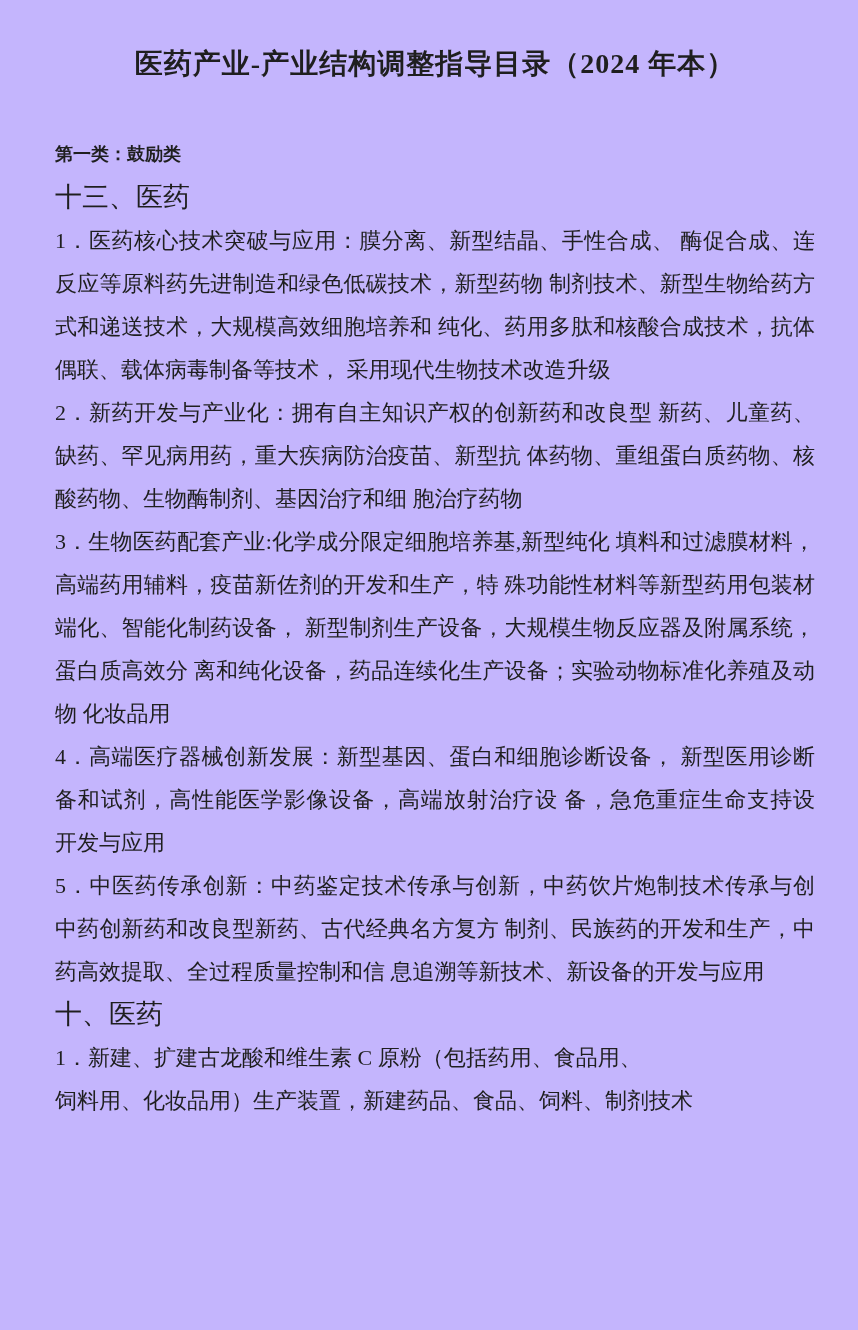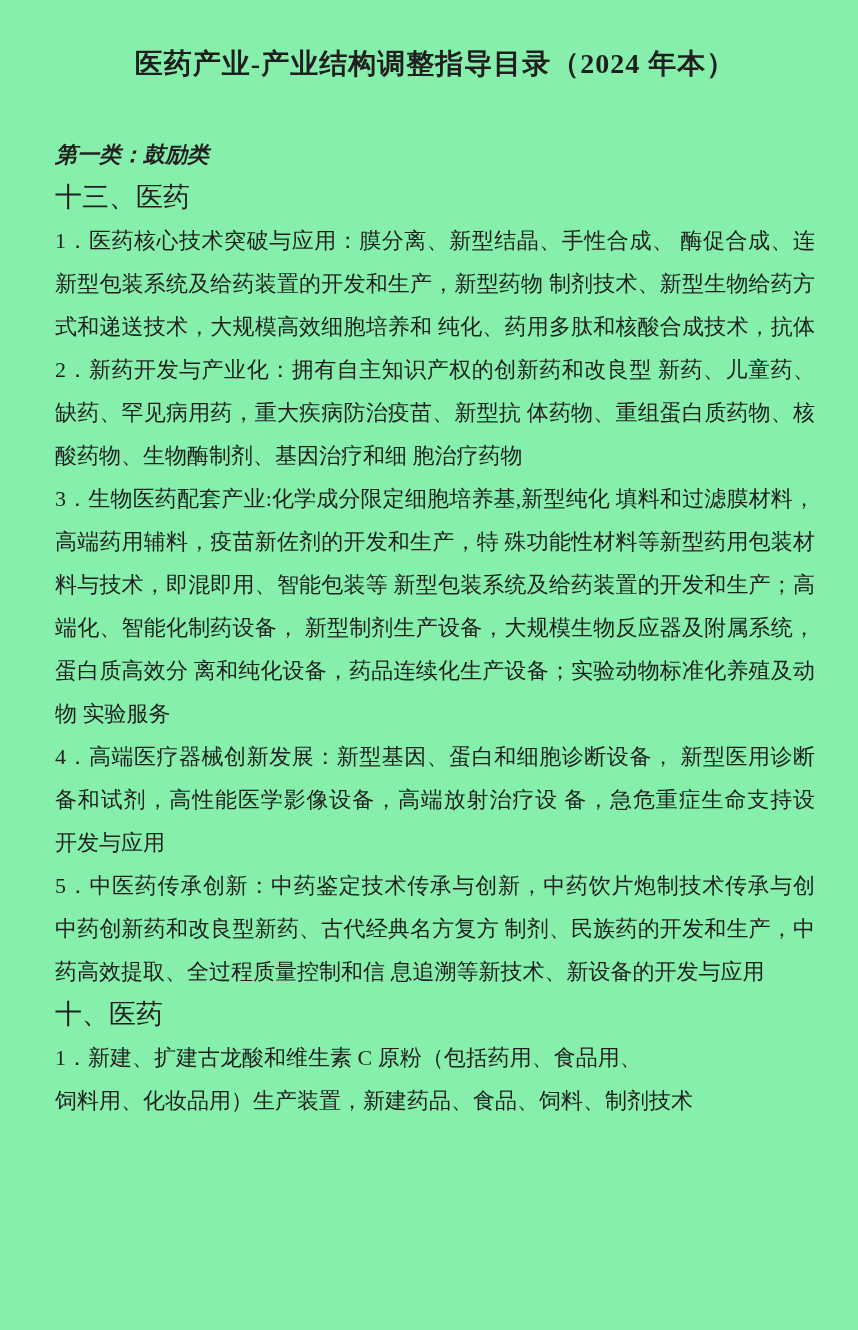--- a/index.html
+++ b/index.html
@@ -12,44 +12,43 @@
     height: 1330px;
     overflow: hidden;
     font-family: "Liberation Serif", "DejaVu Serif", serif;
     color: #1f1f1f;
   }
   .page {
     box-sizing: border-box;
     width: 858px;
     height: 1330px;
     padding: 30px 43px 0 55px;
-    background: #86efac;
+    background: #c4b5fd;
   }
   .doc-title {
     margin: 14px 0 0 0;
     font-size: 28px;
     font-weight: 700;
     line-height: 40px;
     text-align: center;
     letter-spacing: 1px;
     white-space: nowrap;
   }
   .content {
     margin-top: 49px;
   }
   .line {
     font-size: 21px;
     line-height: 43px;
     height: 43px;
     overflow: hidden;
   }
   .heading {
-    font-size: 22px;
+    font-size: 18px;
     font-weight: 700;
-    font-style: italic;
   }
   .subheading {
     font-size: 27px;
     font-weight: 400;
   }
   .body-line {
     font-size: 22px;
   }
   .full {
     text-align: justify;
@@ -68,33 +67,33 @@
 
   <h1 class="doc-title">医药产业-产业结构调整指导目录（2024 年本）</h1>
 
   <div class="content">
 
     <div class="line heading">第一类：鼓励类</div>
 
     <div class="line subheading">十三、医药</div>
 
     <div class="line body-line full">1．医药核心技术突破与应用：膜分离、新型结晶、手性合成、 酶促合成、连续</div>
-    <div class="line body-line full">新型包装系统及给药装置的开发和生产，新型药物 制剂技术、新型生物给药方</div>
+    <div class="line body-line full">反应等原料药先进制造和绿色低碳技术，新型药物 制剂技术、新型生物给药方</div>
     <div class="line body-line full">式和递送技术，大规模高效细胞培养和 纯化、药用多肽和核酸合成技术，抗体</div>
+    <div class="line body-line end">偶联、载体病毒制备等技术， 采用现代生物技术改造升级</div>
 
     <div class="line body-line full">2．新药开发与产业化：拥有自主知识产权的创新药和改良型 新药、儿童药、短</div>
     <div class="line body-line full">缺药、罕见病用药，重大疾病防治疫苗、新型抗 体药物、重组蛋白质药物、核</div>
     <div class="line body-line end">酸药物、生物酶制剂、基因治疗和细 胞治疗药物</div>
 
     <div class="line body-line full">3．生物医药配套产业:化学成分限定细胞培养基,新型纯化 填料和过滤膜材料，</div>
     <div class="line body-line full">高端药用辅料，疫苗新佐剂的开发和生产，特 殊功能性材料等新型药用包装材</div>
-    <div class="line body-line full">料与技术，即混即用、智能包装等 新型包装系统及给药装置的开发和生产；高</div>
     <div class="line body-line full">端化、智能化制药设备， 新型制剂生产设备，大规模生物反应器及附属系统，</div>
     <div class="line body-line full">蛋白质高效分 离和纯化设备，药品连续化生产设备；实验动物标准化养殖及动</div>
-    <div class="line body-line end">物 实验服务</div>
+    <div class="line body-line end">物 化妆品用</div>
 
     <div class="line body-line full">4．高端医疗器械创新发展：新型基因、蛋白和细胞诊断设备， 新型医用诊断设</div>
     <div class="line body-line full">备和试剂，高性能医学影像设备，高端放射治疗设 备，急危重症生命支持设备，</div>
     <div class="line body-line end">开发与应用</div>
 
     <div class="line body-line full">5．中医药传承创新：中药鉴定技术传承与创新，中药饮片炮制技术传承与创新，</div>
     <div class="line body-line full">中药创新药和改良型新药、古代经典名方复方 制剂、民族药的开发和生产，中</div>
     <div class="line body-line end">药高效提取、全过程质量控制和信 息追溯等新技术、新设备的开发与应用</div>
 
 

